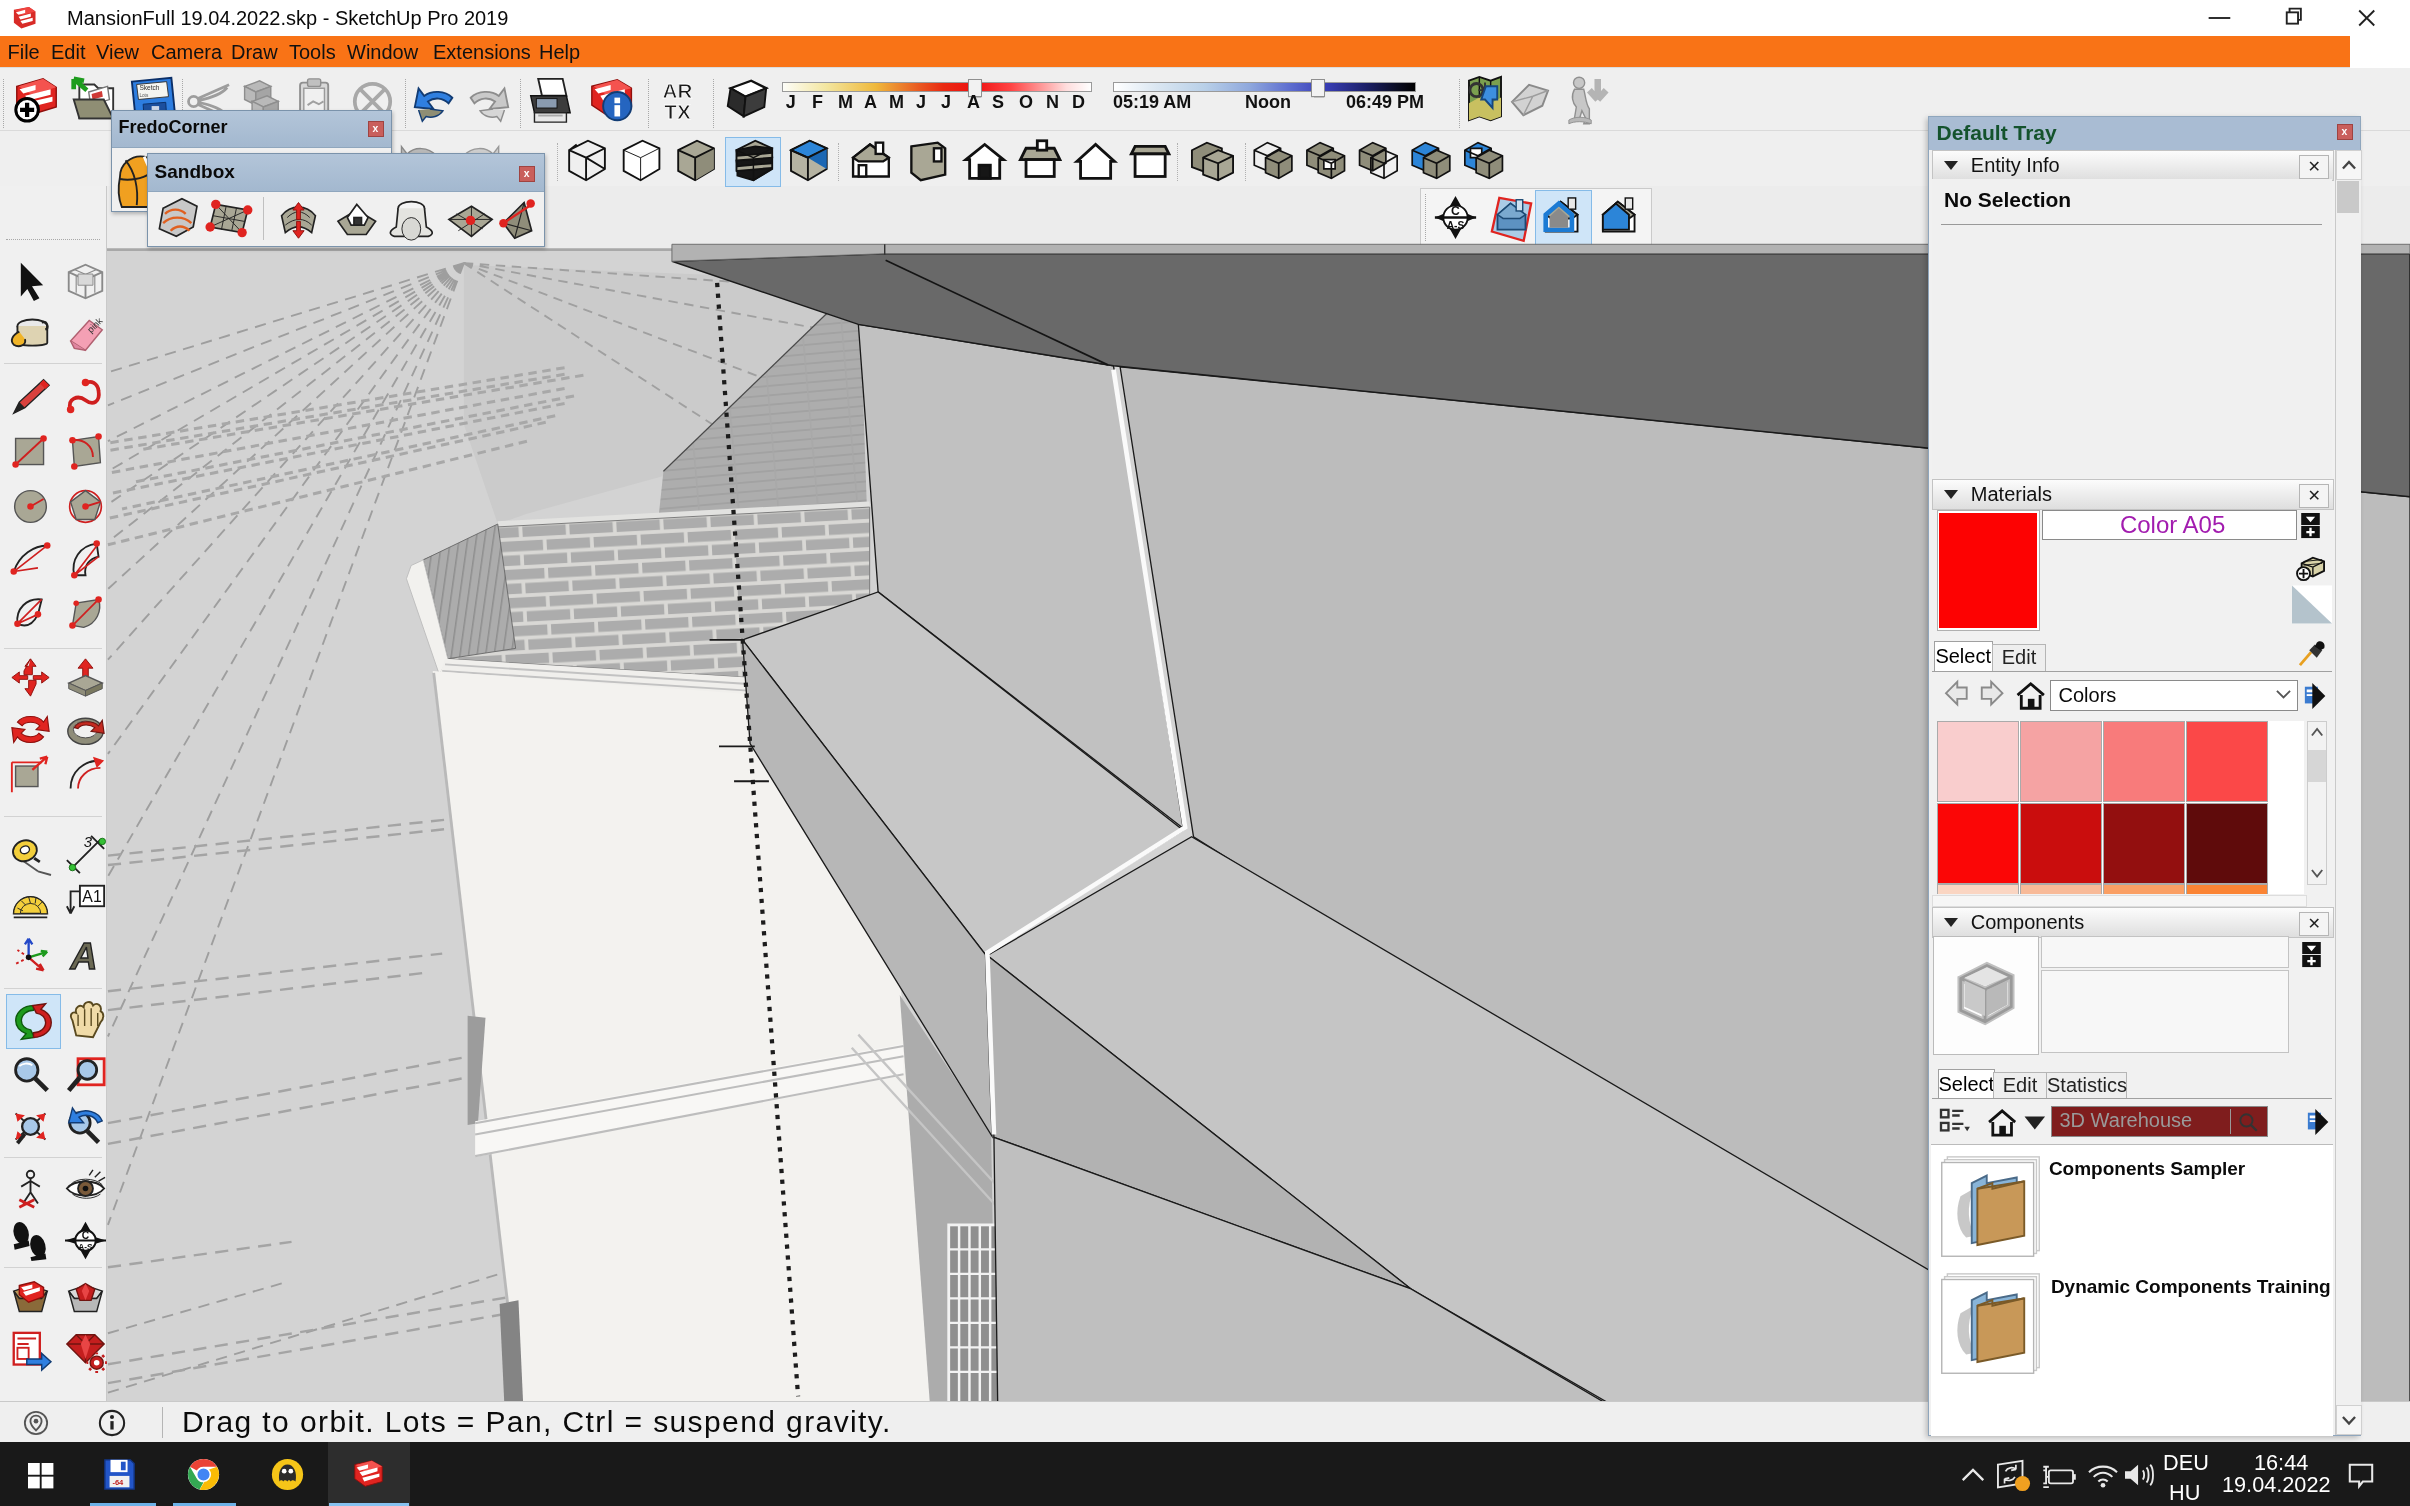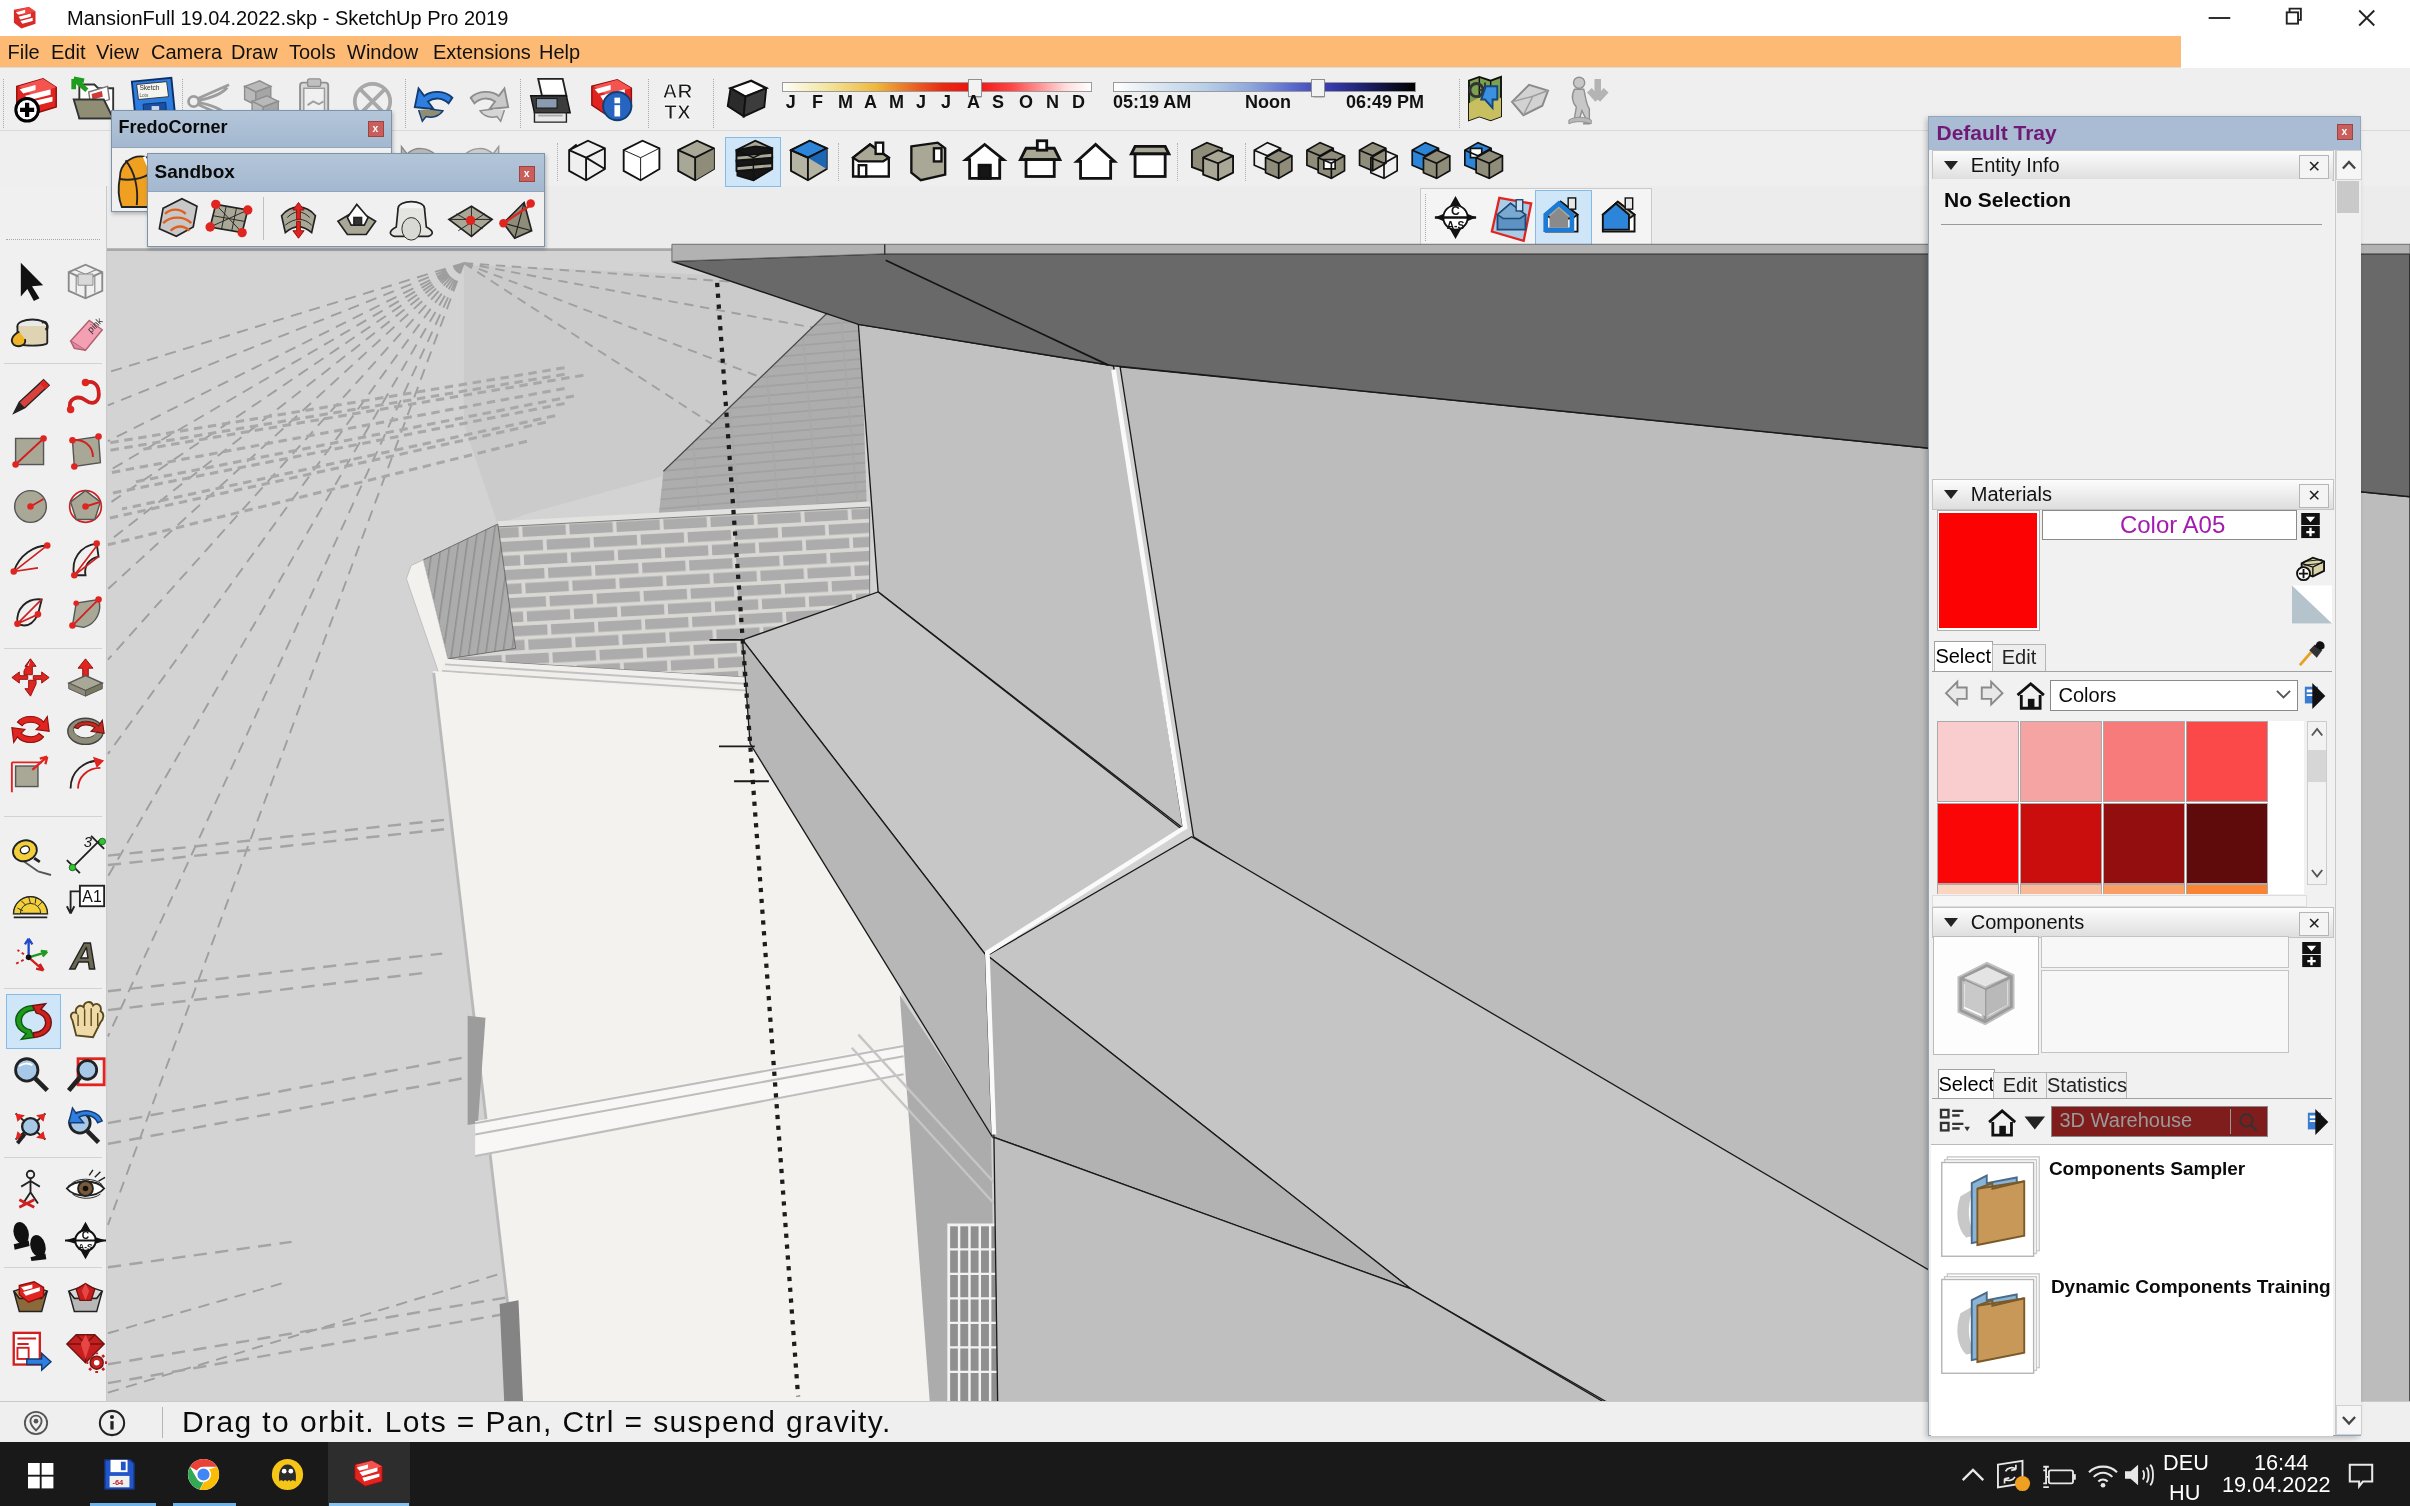--- a/index.html
+++ b/index.html
@@ -1,20 +1,20 @@
 <!DOCTYPE html>
 <html style="font-size:15px"><head><meta charset="utf-8"><style>
 html,body{margin:0;padding:0;width:2411px;height:1507px;overflow:hidden;background:#fff;
 font-family:"Liberation Sans",sans-serif;}
 .abs{position:absolute;}
 .ic{position:absolute;}
 svg{display:block;overflow:visible;}
 .sep{position:absolute;width:0;border-left:1.9px dotted #a8a8a8;height:49px;top:79px;}
 .sep2{position:absolute;width:0;border-left:1.9px dotted #b0b0b0;height:38px;top:143px;}
-.menu{position:absolute;top:36px;left:0;width:2181px;height:31px;background:#fdba74;border-bottom:0.9px solid #dcdcdc;}
+.menu{position:absolute;top:36px;left:0;width:2350px;height:31px;background:#f97316;border-bottom:0.9px solid #dcdcdc;}
 .menu span{position:absolute;top:4.7px;font-size:20px;color:#111;}
 .tb{position:absolute;left:0;width:2411px;background:#efefef;}
 .win{position:absolute;background:#f0f0f0;border:0.9px solid #7b93ab;box-shadow:0.9px 1.9px 3.8px rgba(0,0,0,.25);}
 .wtitle{background:linear-gradient(#b3c5d9,#a3b8cf);height:36px;border-bottom:0.9px solid #8fa6bd;position:relative;}
 .wtitle b{position:absolute;left:6.6px;top:5.6px;font-size:18px;color:#0a0a0a;}
 .wx{position:absolute;width:14px;height:14px;background:#c95f5c;border:0.9px solid #9f4341;color:#fff;font-size:10.4px;line-height:13px;text-align:center;font-weight:bold;}
 .hdr{position:absolute;left:2.8px;right:26px;height:29px;background:linear-gradient(#fcfcfc,#dedede);border:0.9px solid #c3c3c3;}
 .hdr .tri{position:absolute;left:11.3px;top:10.4px;width:0;height:0;border-left:7.5px solid transparent;border-right:7.5px solid transparent;border-top:9.4px solid #222;}
 .hdr span{position:absolute;left:38px;top:2.8px;font-size:20px;color:#111;}
 .hx{position:absolute;right:3.8px;top:2.8px;width:28px;height:22.6px;border:0.9px solid #b5b5b5;background:#f4f4f4;text-align:center;font-size:16px;line-height:21.7px;color:#222;}
@@ -699,21 +699,21 @@
    <path d="M390 8 L380 46 M368 30 L398 38" stroke-width="1.2"></path>
   </g>
   <line x1="368" y1="30" x2="398" y2="10" stroke="#e02420" stroke-width="2.5"></line>
   <circle cx="368" cy="30" r="4.5" fill="#e02420"></circle>
       <circle cx="397" cy="9" r="4.5" fill="#e02420"></circle>
  </svg>
 </div>
 
 <div class="abs" style="left:1928px;top:116px;width:431px;height:1318px;background:#f1f1f1;border:0.9px solid #8fa6bd;box-shadow:-1.9px 1.9px 5.6px rgba(0,0,0,.25);z-index:30;">
  <div style="position:absolute;left:0;top:0;right:0;height:33px;background:#a9bcd3;">
-  <b style="position:absolute;left:7.5px;top:3.8px;font-size:21px;color:#701a75;">Default Tray</b>
+  <b style="position:absolute;left:7.5px;top:3.8px;font-size:21px;color:#14532d;">Default Tray</b>
   <span class="wx" style="right:7.5px;top:6.6px;">x</span>
  </div>
  <div class="hdr" style="top:33px;">
       <div class="tri"></div>
       <span>Entity Info</span>
       <div class="hx" style="top:3.8px;">✕</div>
     </div>
  <div style="position:absolute;left:2.8px;top:62px;width:400px;height:299px;background:#f0f0f0;">
   <b style="position:absolute;left:12.2px;top:9.4px;font-size:21px;color:#0a0a0a;">No Selection</b>
   <div style="position:absolute;left:9.4px;top:45px;width:381px;border-top:0.9px solid #999;"></div>

